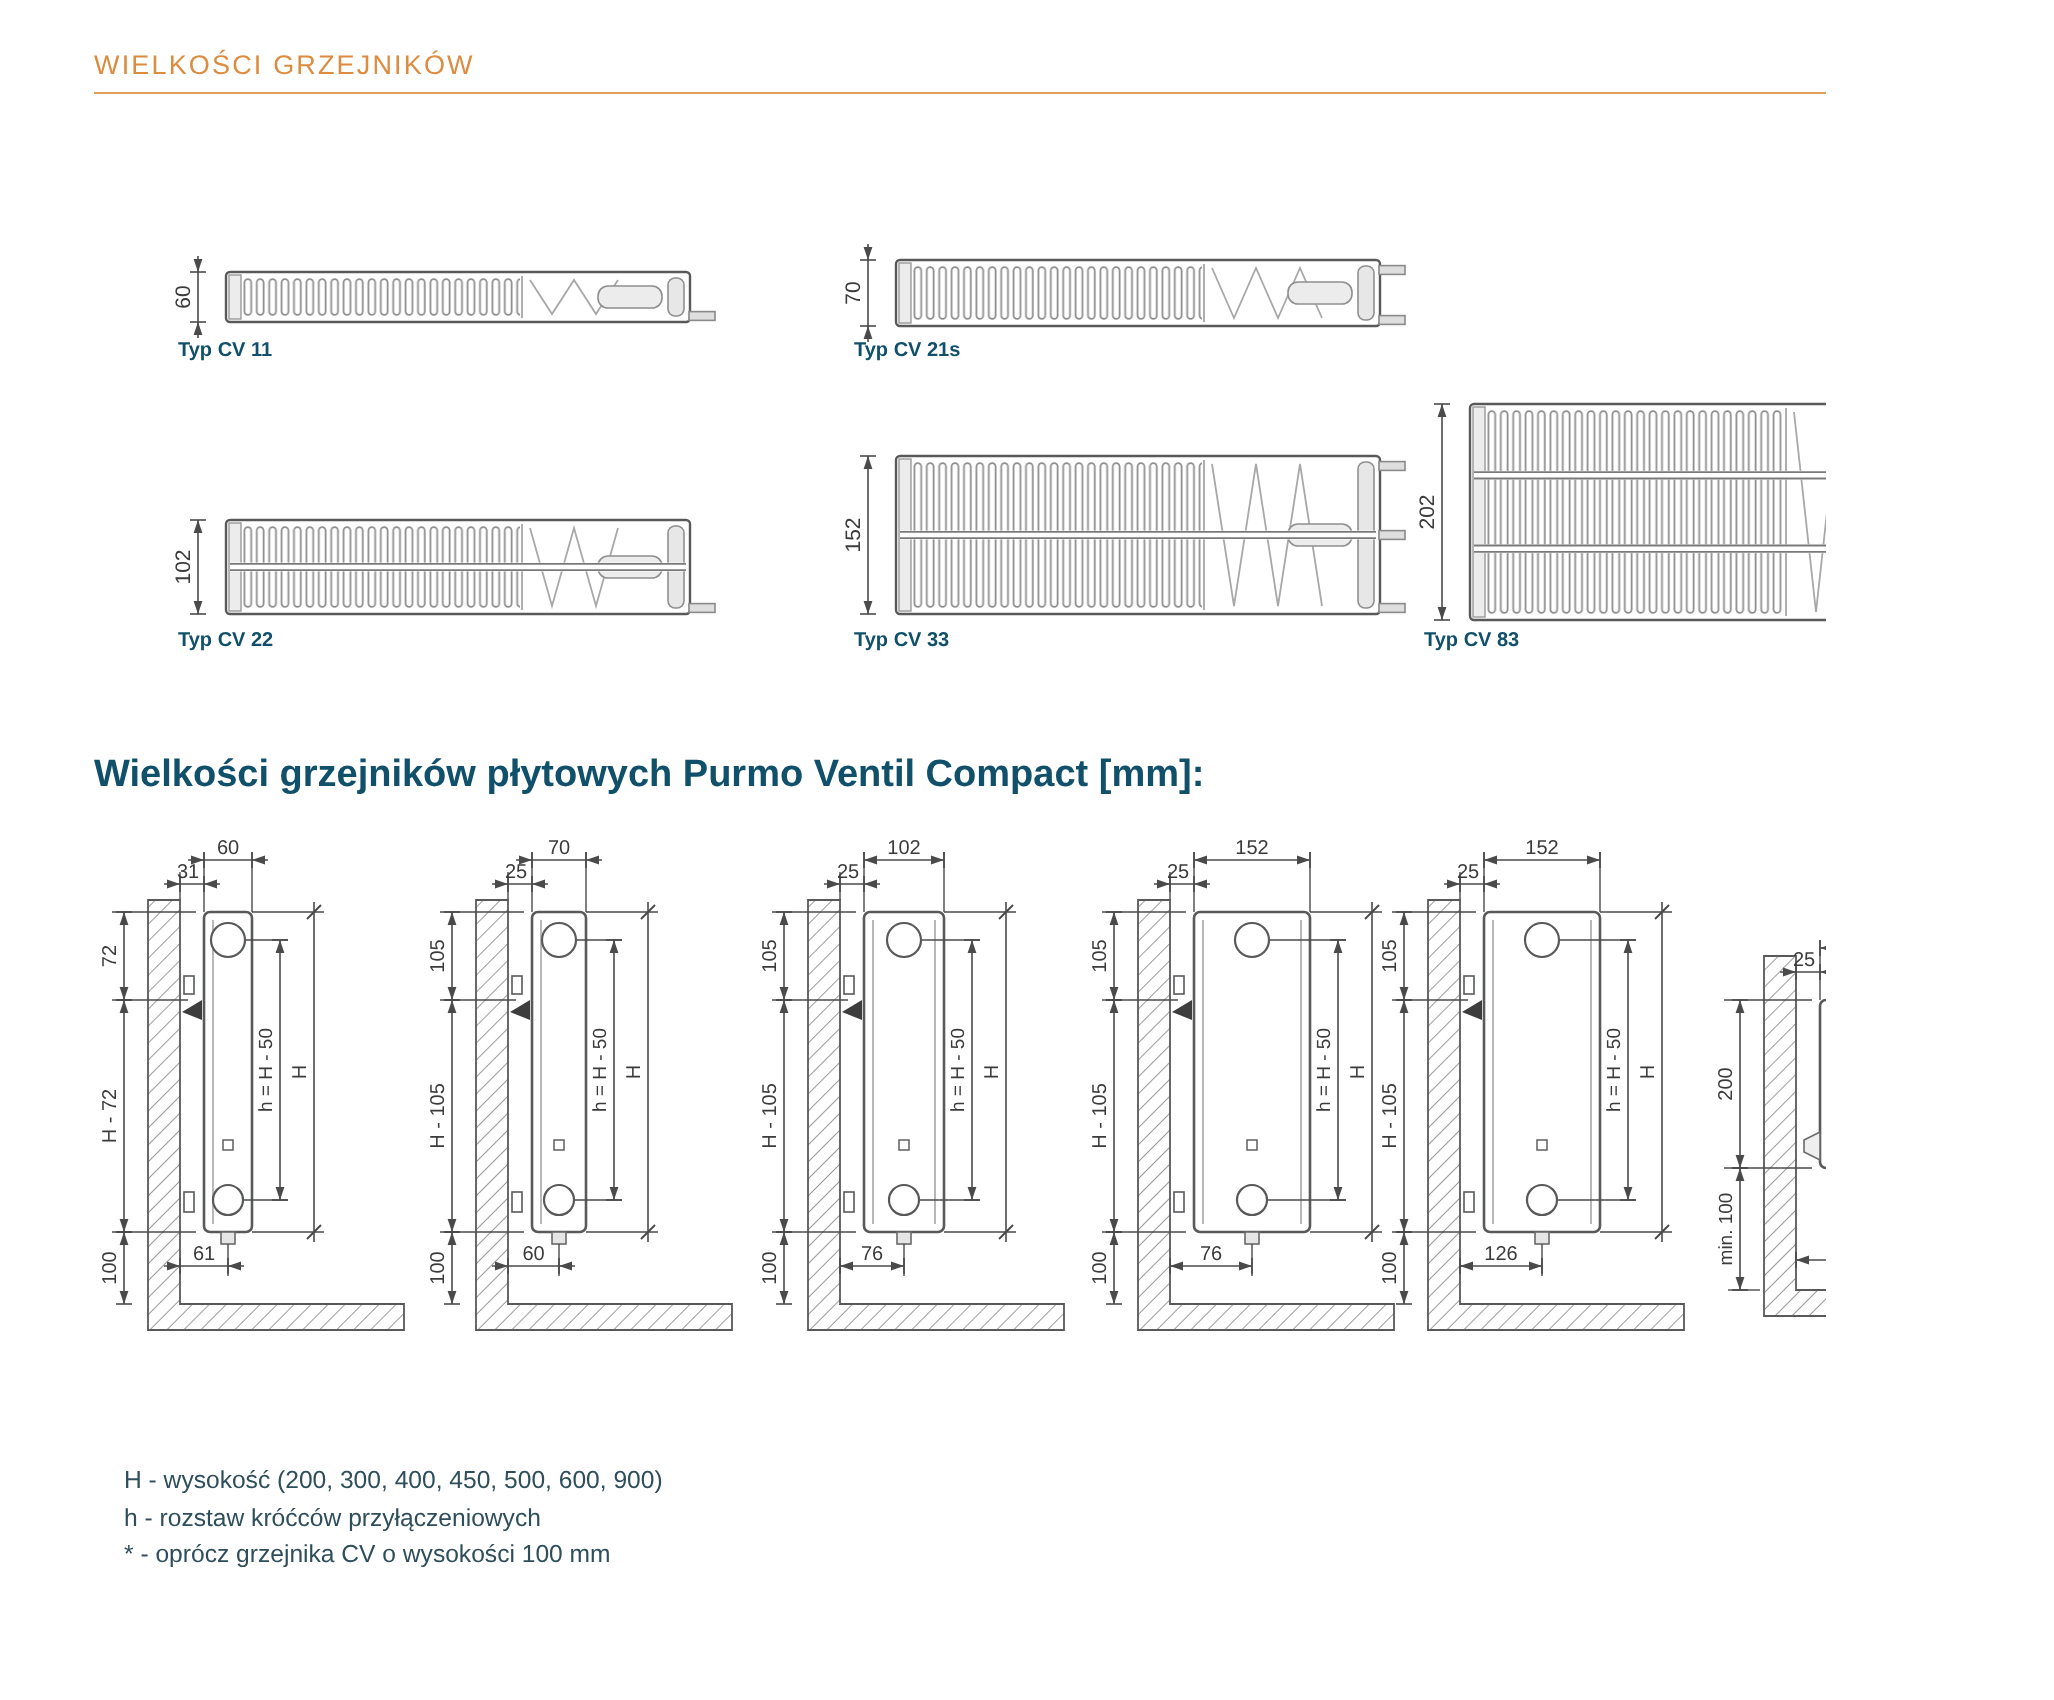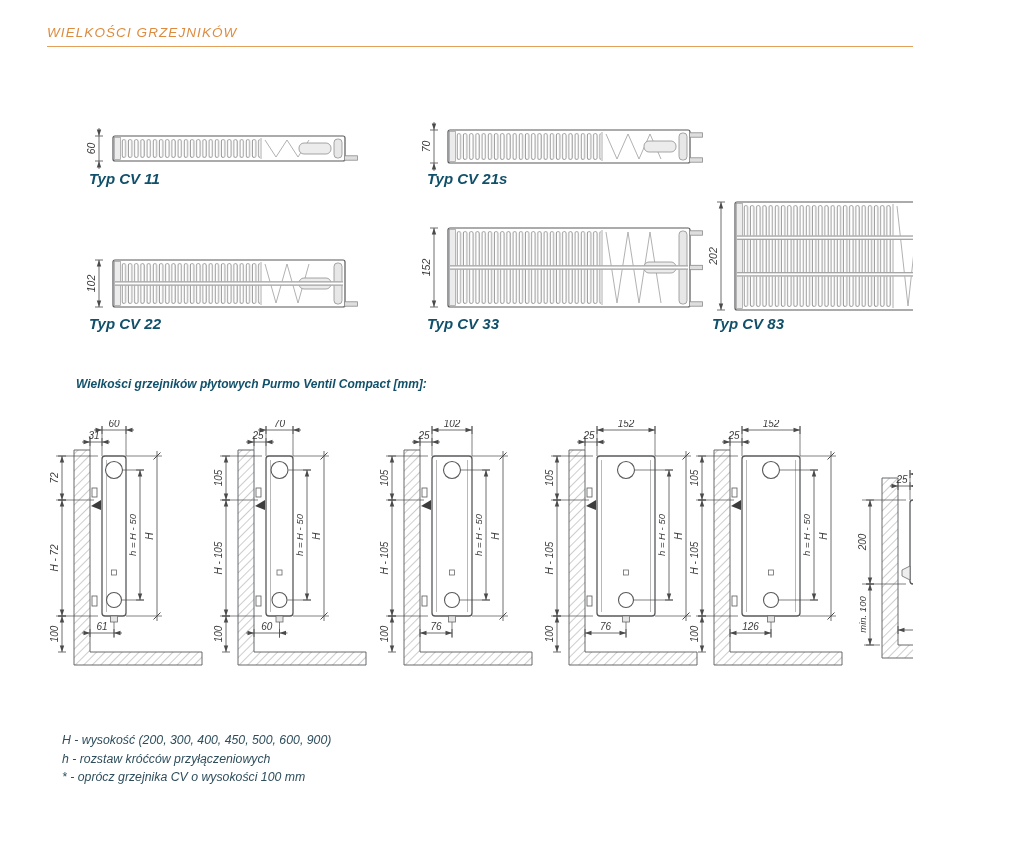--- a/index.html
+++ b/index.html
@@ -1,24 +1,24 @@
 <!DOCTYPE html>
 <html><head>
 <meta charset="utf-8">
 <style>
   html,body{margin:0;padding:0;background:#ffffff;}
   .page{position:relative;width:913px;height:850px;background:#fff;
-        font-family:"Liberation Sans",sans-serif;overflow:hidden;font-style:italic;}
+        font-family:"Liberation Sans",sans-serif;overflow:hidden;}
   .header-title{position:absolute;left:47px;top:25px;font-size:13.5px;
         letter-spacing:.08em;color:#DD8C3F;}
   .header-rule{position:absolute;left:47px;top:46px;width:934px;height:1px;
         background:#E2A05B;}
-  .tv-label{position:absolute;font-size:15px;font-weight:700;color:#10506A;}
-  .section-title{position:absolute;left:47px;top:377px;font-size:12px;
-        font-weight:700;color:#10506A;margin-left:29px;}
+  .tv-label{position:absolute;font-size:10px;font-weight:700;color:#10506A;}
+  .section-title{position:absolute;left:47px;top:377px;font-size:19px;
+        font-weight:700;color:#10506A;}
   .legend{position:absolute;left:47px;top:731px;font-size:12.3px;
         line-height:18.5px;color:#2E4E5C;margin-left:15px;}
   .diagram{position:absolute;}
   svg{font-family:"Liberation Sans",sans-serif;display:block;}
 </style>
 </head>
 <body>
 
 <div class="page">
 

